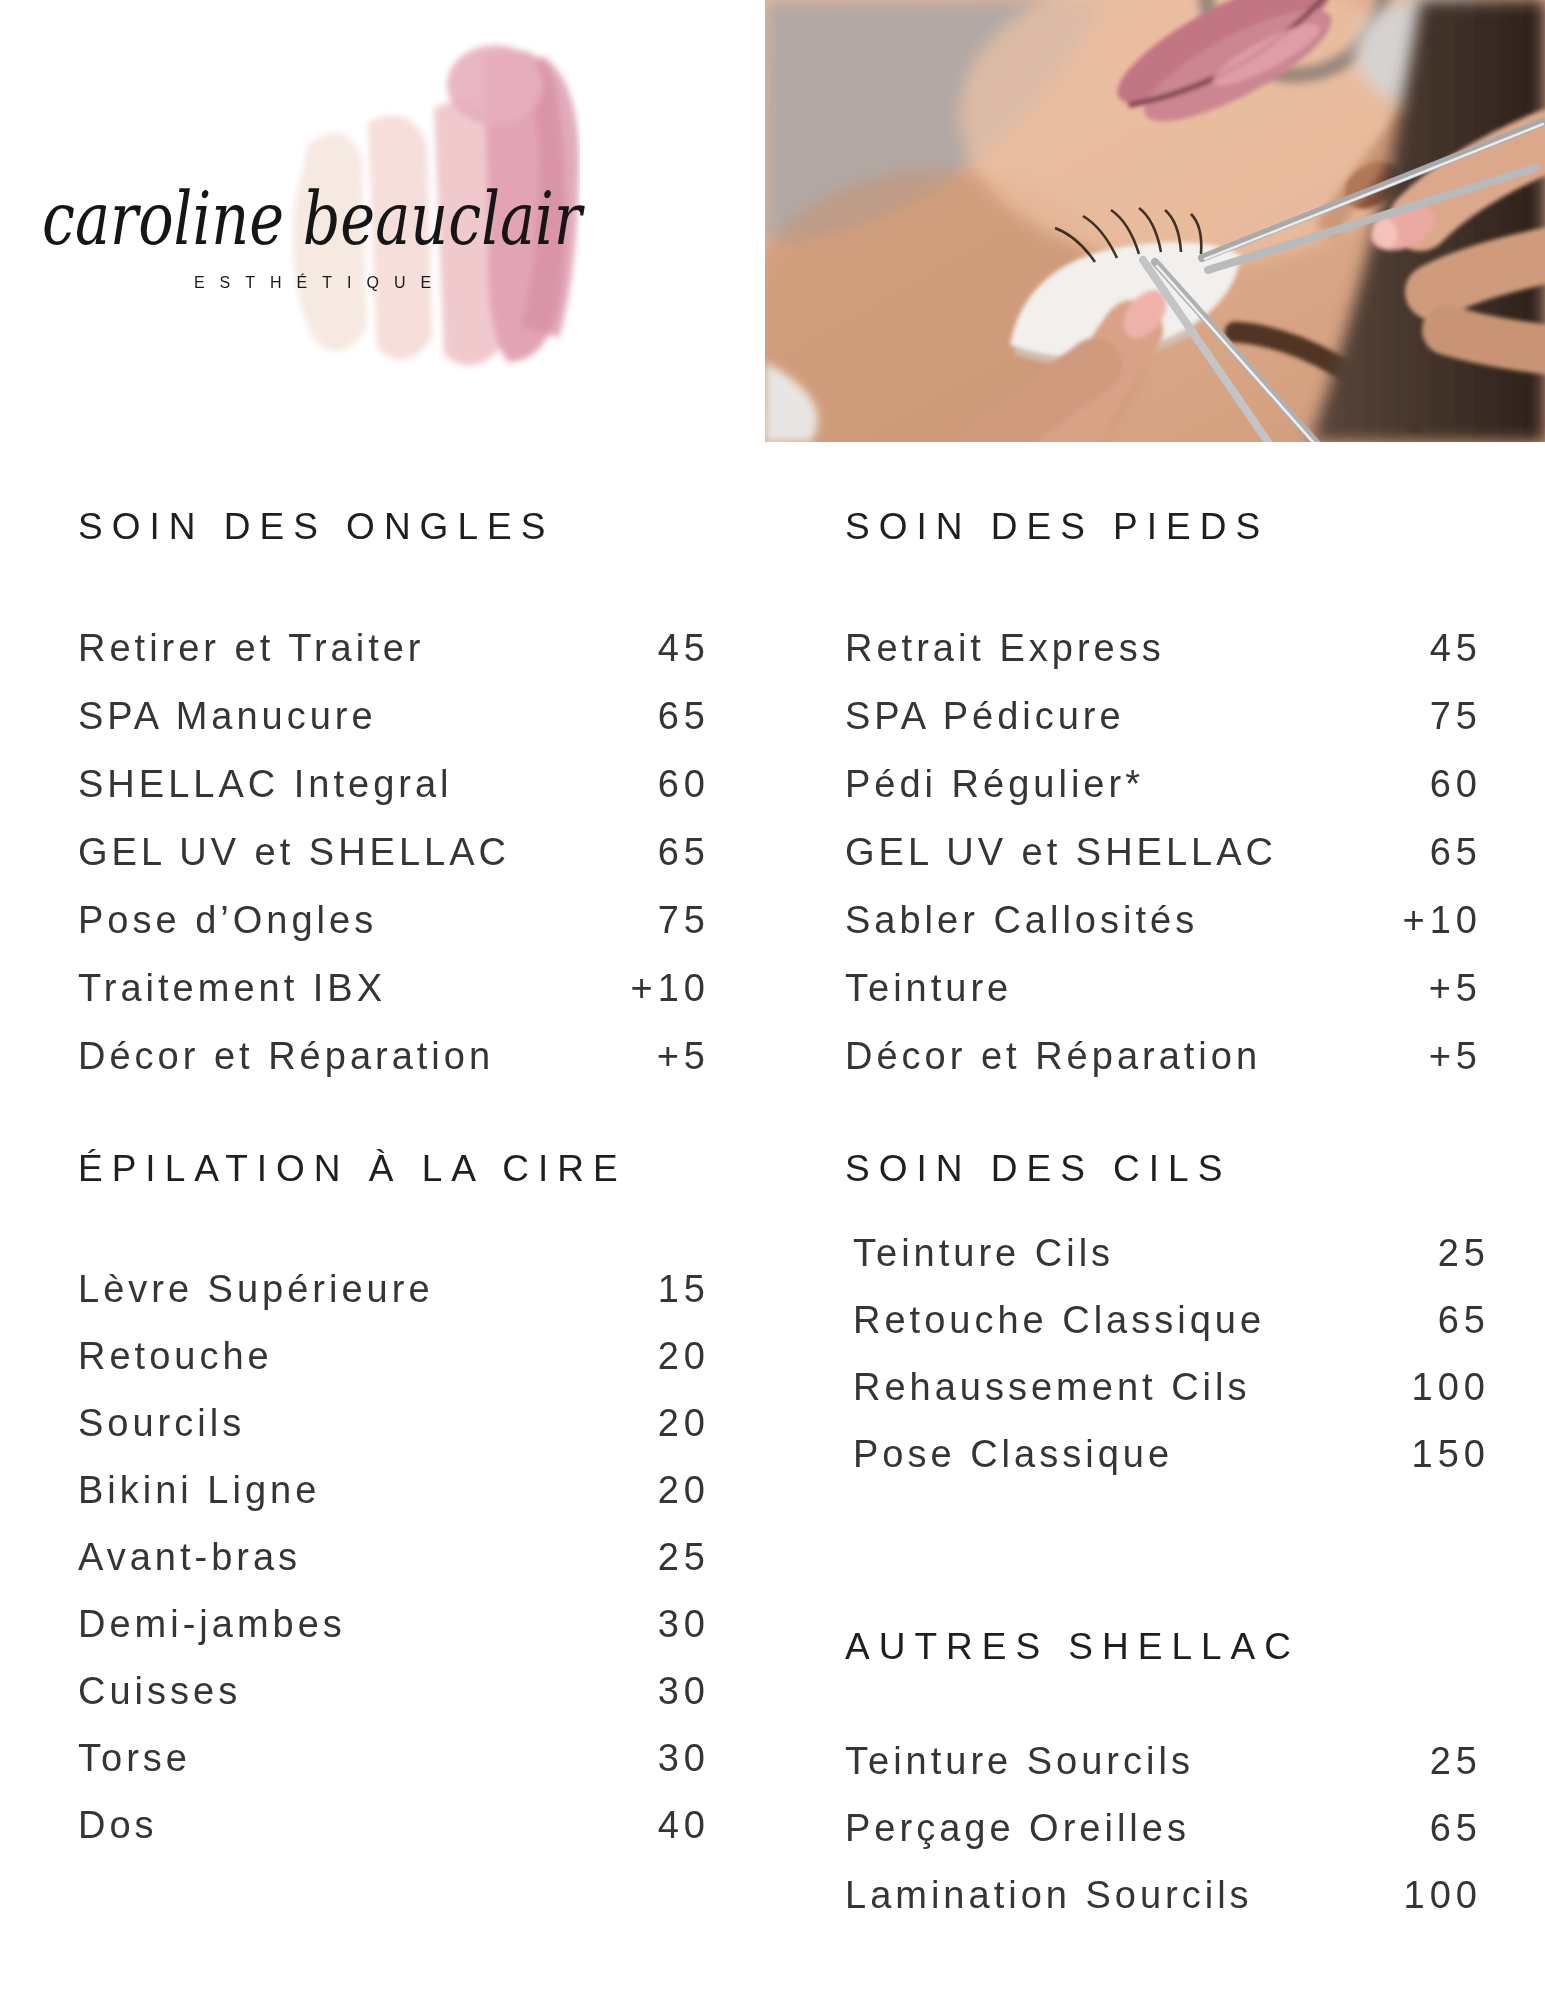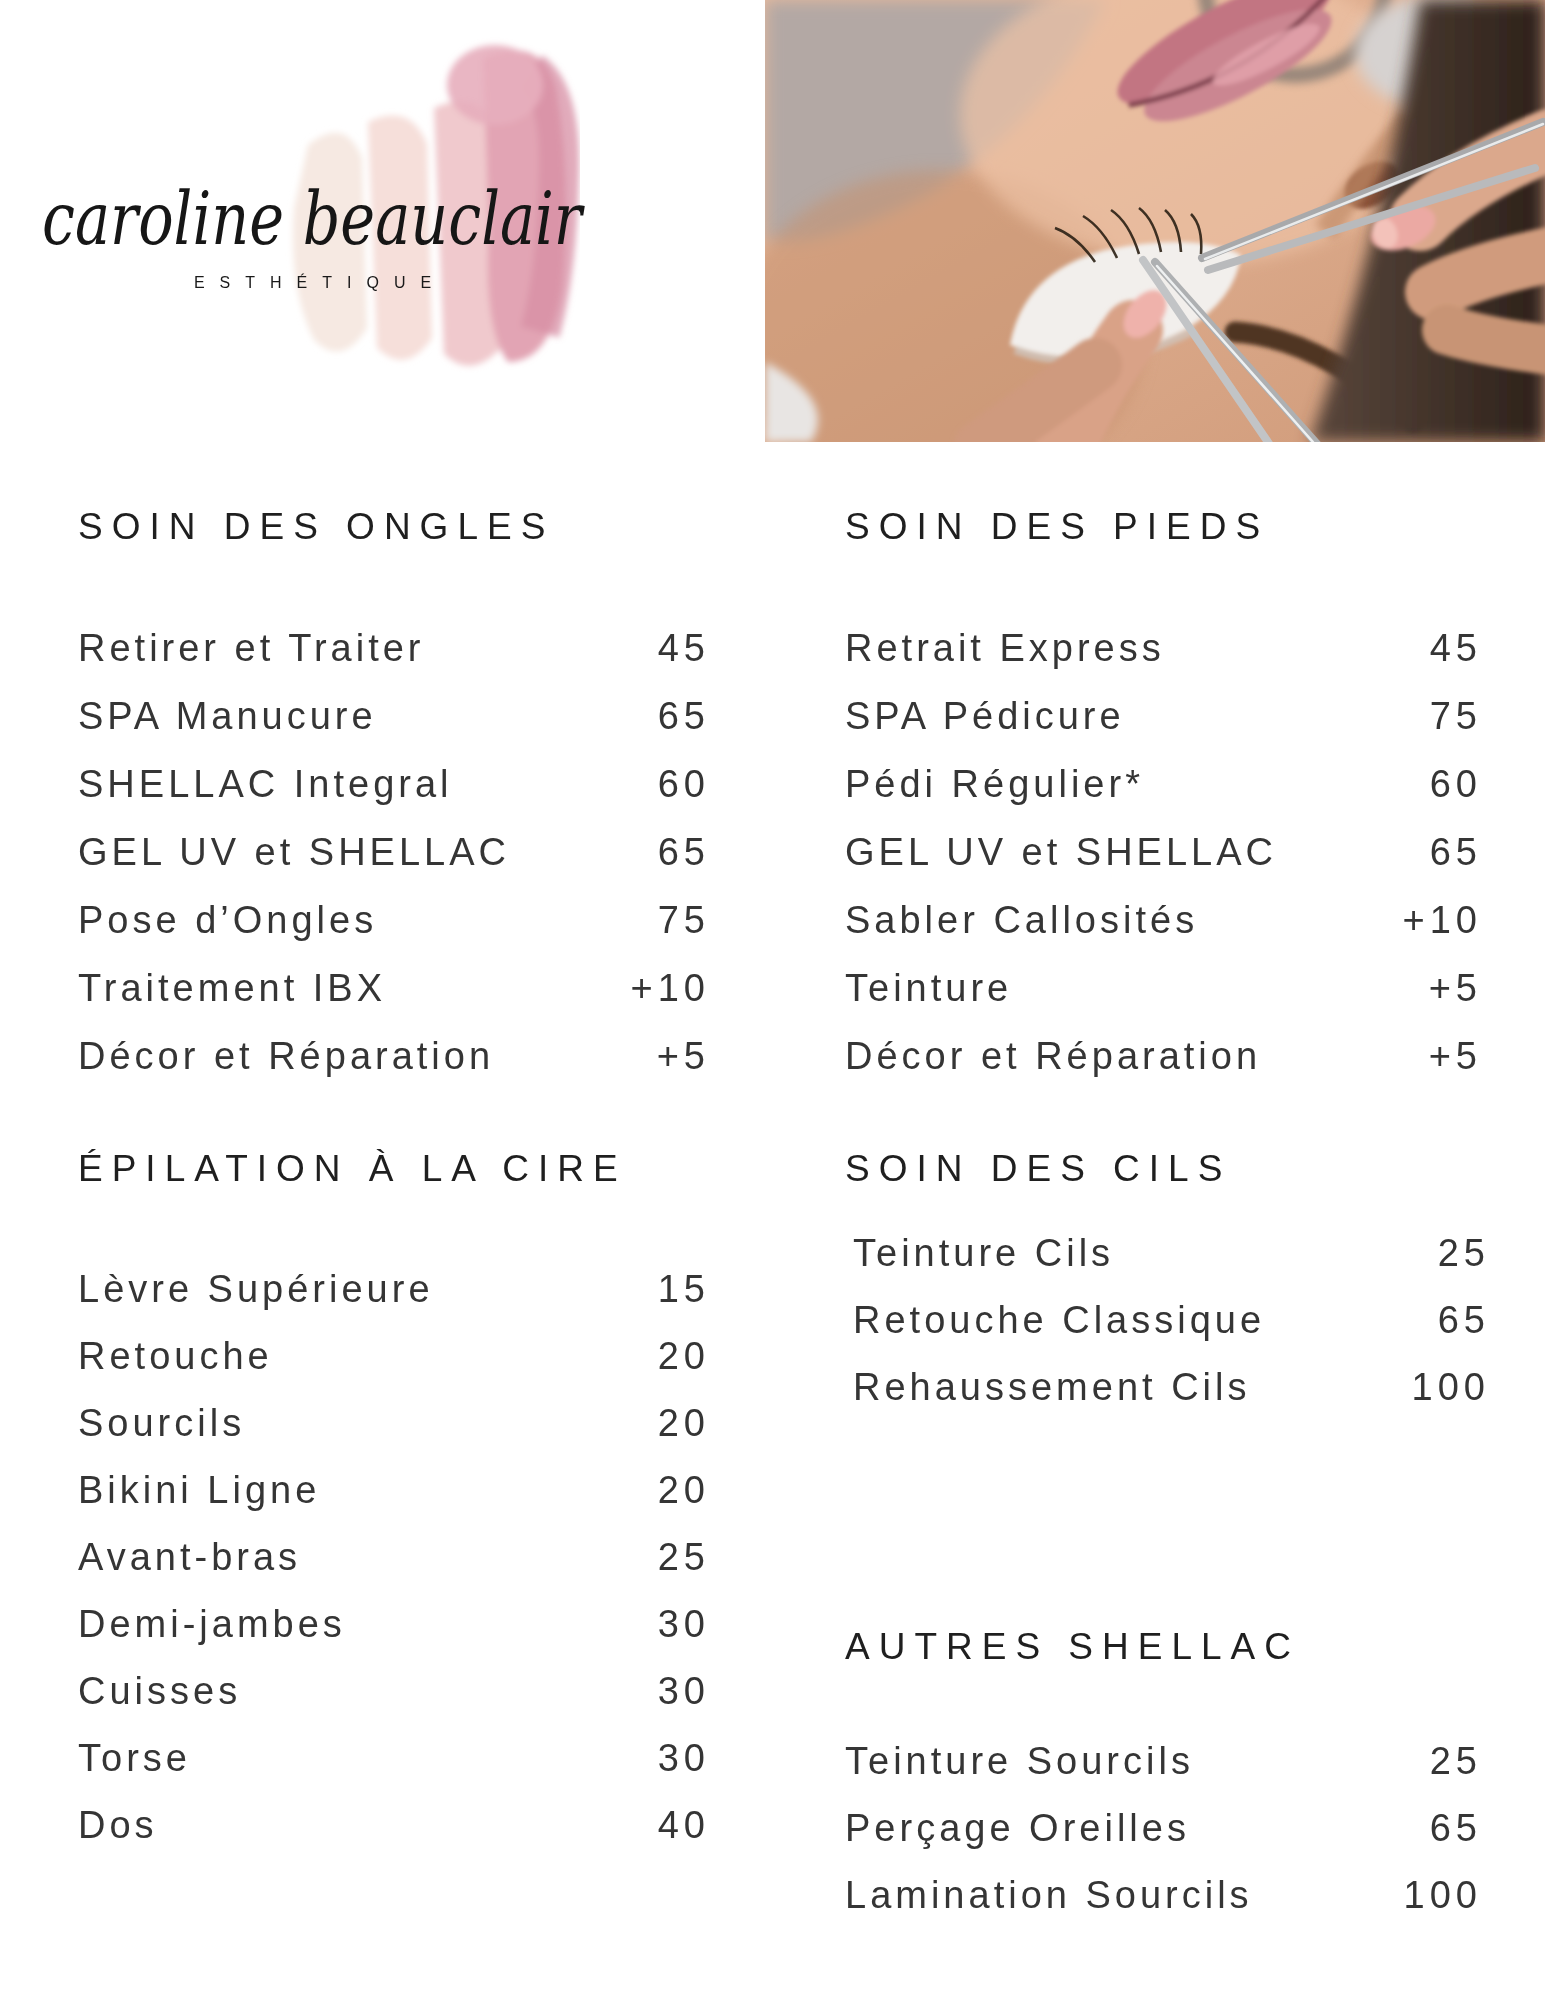--- a/index.html
+++ b/index.html
@@ -255,20 +255,24 @@
       <span class="prc">25</span>
     </div>
     <div class="row">
       <span class="lbl">Retouche Classique</span>
       <span class="prc">65</span>
     </div>
     <div class="row">
       <span class="lbl">Rehaussement Cils</span>
       <span class="prc">100</span>
     </div>
+    <div class="row">
+      <span class="lbl">Pose Classique</span>
+      <span class="prc">150</span>
+    </div>
   </div>
 <div class="rows rh67" id="rows-autres">
     <div class="row">
       <span class="lbl">Teinture Sourcils</span>
       <span class="prc">25</span>
     </div>
     <div class="row">
       <span class="lbl">Perçage Oreilles</span>
       <span class="prc">65</span>
     </div>

